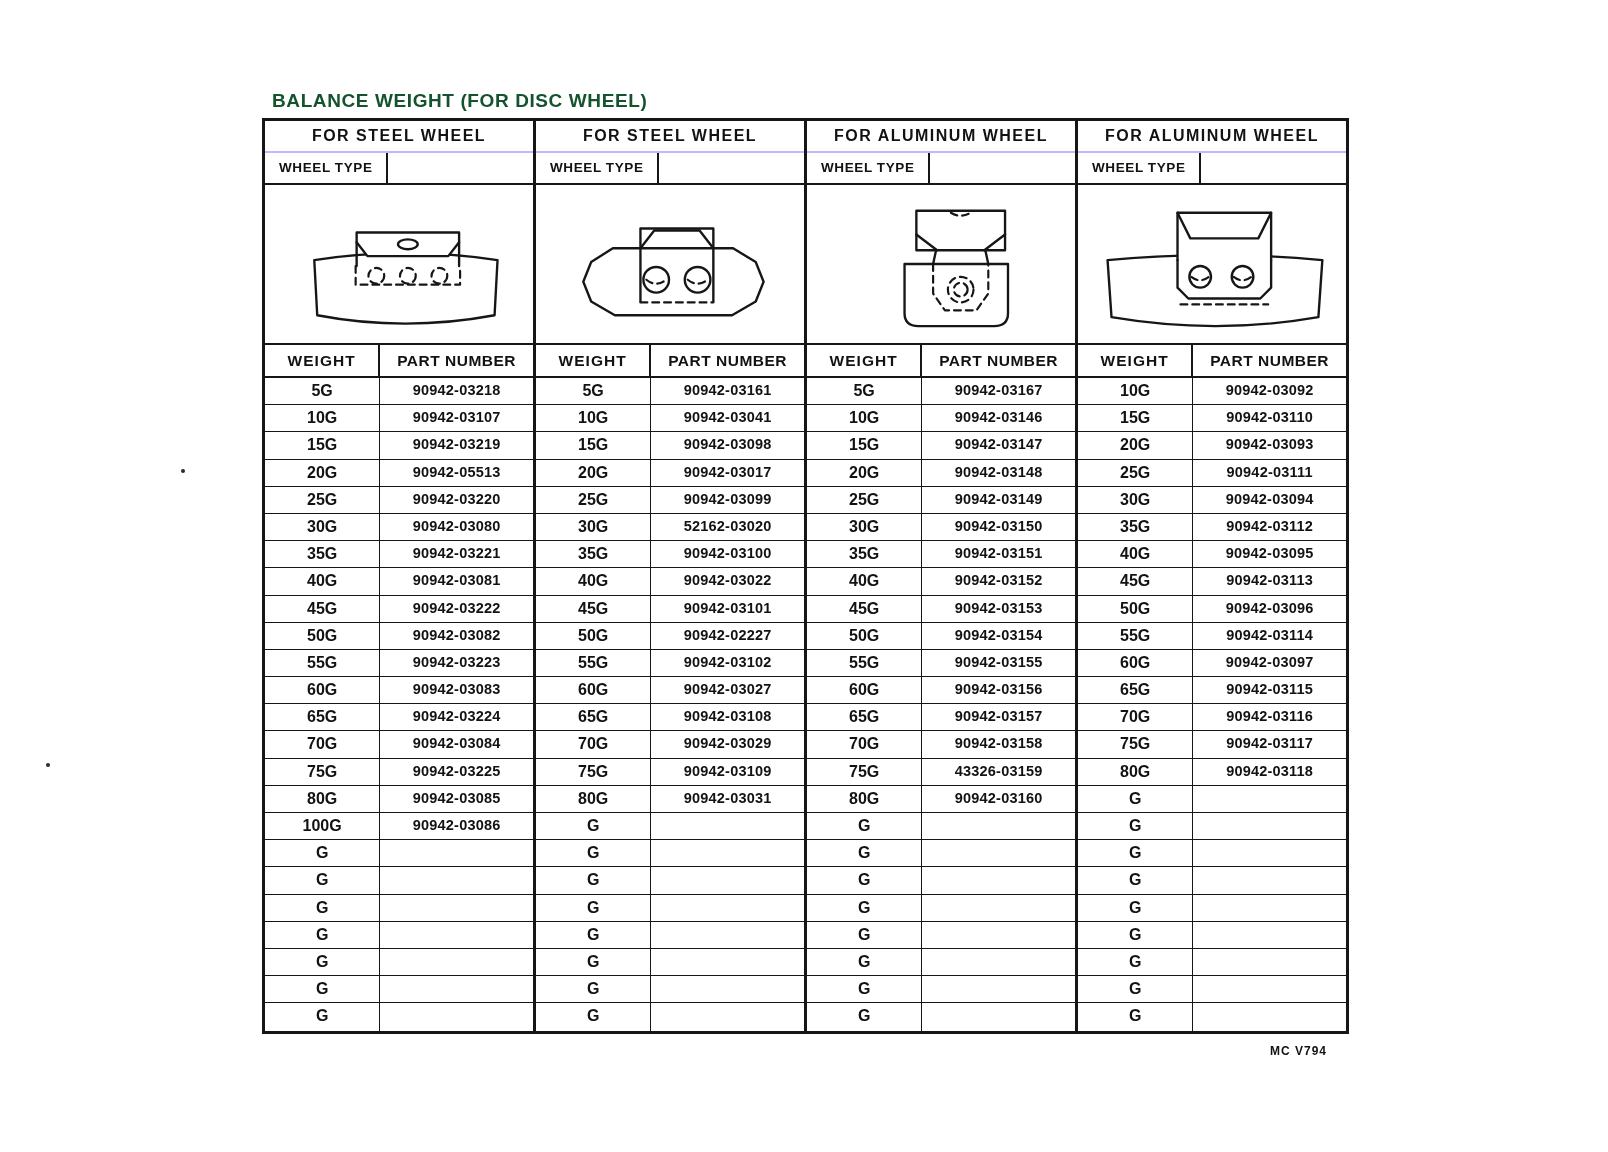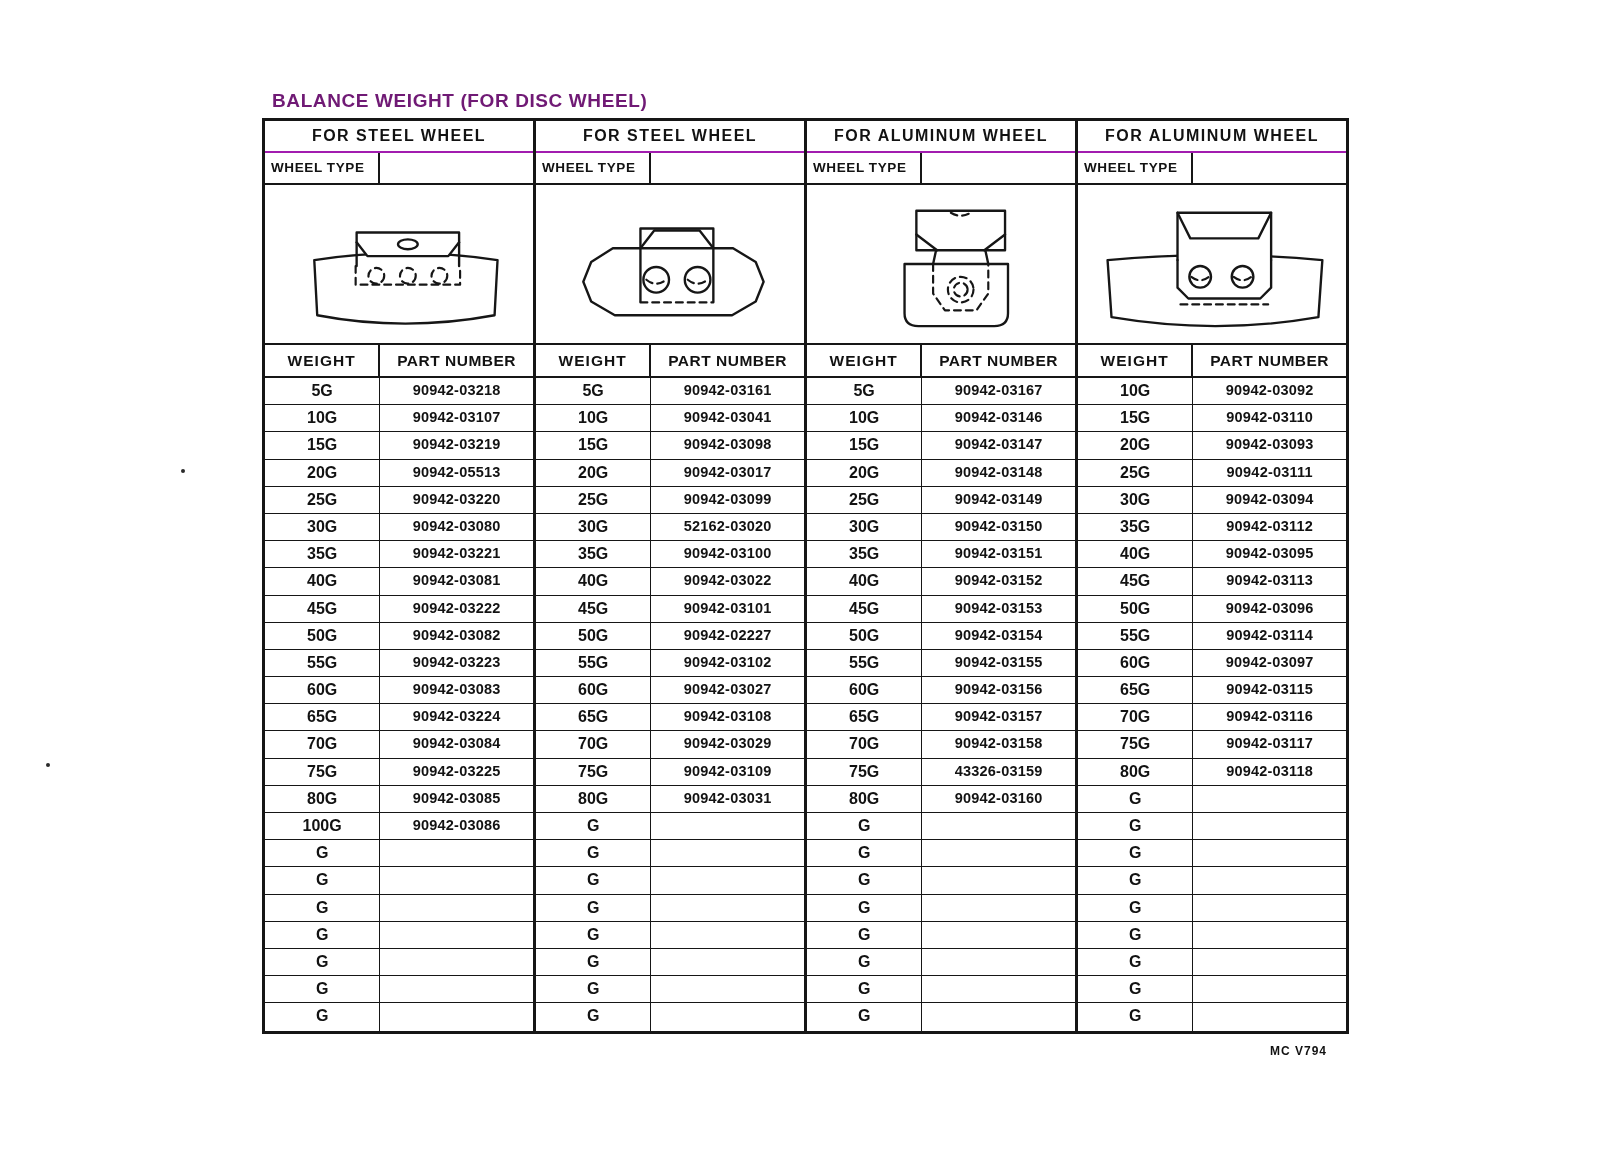--- a/index.html
+++ b/index.html
@@ -6,43 +6,43 @@
   html,body { margin:0; padding:0; }
   body {
     width:1608px; height:1152px; background:#ffffff;
     font-family:"Liberation Sans", sans-serif; color:#121212;
     position:relative; overflow:hidden;
   }
   .page { position:absolute; inset:0; background:#fff; }
 
   .doc-title {
     position:absolute; left:272px; top:90px;
-    font-size:19px; font-weight:700; letter-spacing:0.6px; color:#701a75;
+    font-size:19px; font-weight:700; letter-spacing:0.6px; color:#14532d;
   }
 
   .tables-wrap {
     position:absolute; left:262px; top:118px; width:1090px;
     display:flex;
   }
   .wtable {
     width:274px; flex:none; background:#fff;
     border:3px solid #161616; margin-left:-3px;
   }
   .wtable:first-child { margin-left:0; }
 
   .group-header {
     height:32px; line-height:30px; text-align:center;
     font-size:16px; font-weight:600; letter-spacing:1.5px;
-    border-bottom:2px solid #a21caf; white-space:nowrap; overflow:hidden;
+    border-bottom:2px solid #c4b5fd; white-space:nowrap; overflow:hidden;
   }
   .wheel-type-row { display:flex; height:32px; border-bottom:2px solid #161616; }
   .wheel-type-label {
     width:43%; border-right:2px solid #161616;
     font-size:13.5px; font-weight:700; letter-spacing:0.6px;
-    line-height:30px; padding-left:6px; white-space:nowrap;
+    line-height:30px; padding-left:6px; white-space:nowrap;margin-left:8px;
   }
   .wheel-type-value { flex:1; }
 
   .diagram-cell { height:160px; border-bottom:2px solid #161616; position:relative; }
   .diagram-cell svg { position:absolute; inset:0; width:100%; height:100%; }
   .diagram-cell path, .diagram-cell line, .diagram-cell circle,
   .diagram-cell ellipse, .diagram-cell polyline {
     fill:none; stroke:#161616; stroke-width:2.4; stroke-linejoin:round; stroke-linecap:round;
   }
   .diagram-cell .whitefill { fill:#ffffff; }

